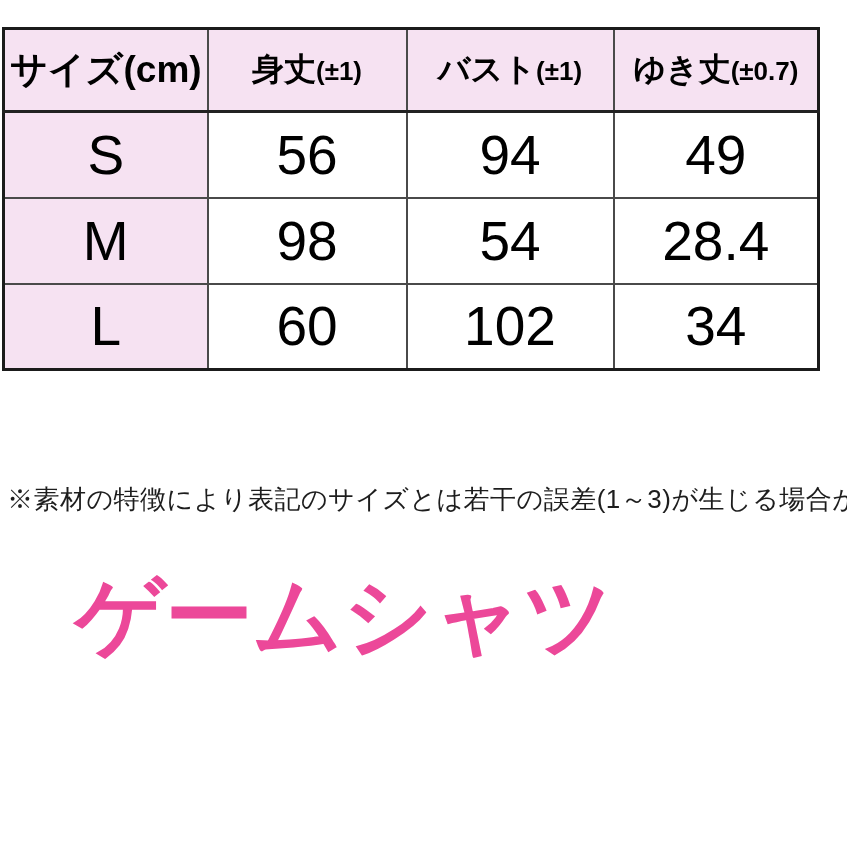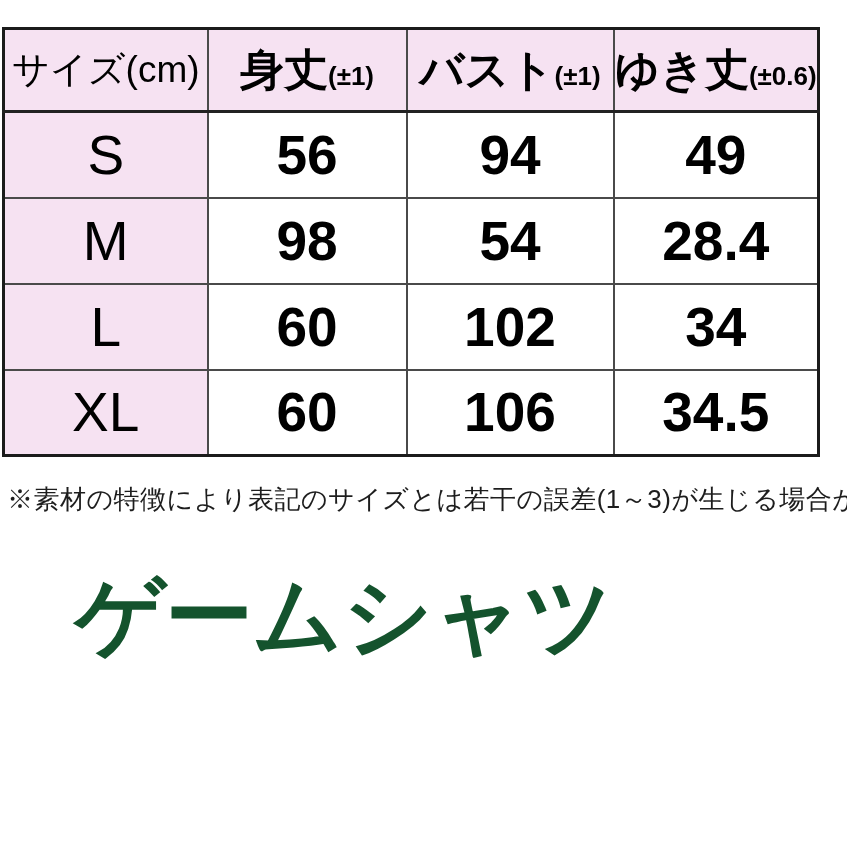--- a/index.html
+++ b/index.html
@@ -30,44 +30,44 @@
     text-align: center;
     vertical-align: middle;
     padding: 0;
     overflow: hidden;
   }
   .size-table thead tr { height: 83px; }
   .size-table tbody tr { height: 86px; }
   .size-table thead th { border-bottom: 3px solid #222; }
   .pink { background: #f6e2f2; }
   th { font-weight: bold; }
-  .h-size-label { font-size: 37px; font-weight: normal; letter-spacing: 0px; margin-top: 32px; }
-  .h-main { font-size: 44px; font-weight: bold; font-family: Liberation Serif, serif; }
+  .h-size-label { font-size: 37px; font-weight: bold; letter-spacing: 0px; margin-top: 32px; }
+  .h-main { font-size: 32px; font-weight: bold; font-family: Liberation Serif, serif; }
   .h-sub { font-size: 26px; font-weight: bold; }
   td.size-cell { font-size: 55px; font-weight: normal; }
-  td.value-cell { font-size: 55px; font-weight: bold; background: #ffffff; }
+  td.value-cell { font-size: 55px; font-weight: normal; background: #ffffff; }
   .note {
     position: absolute;
     left: 7px;
     top: 483px;
     font-size: 26px;
     line-height: 32px;
     white-space: nowrap;
     color: #1d1d1d;
     letter-spacing: 0.5px;
   }
   .product-title {
     position: absolute;
     left: 75px;
     top: 566px;
     font-size: 88px;
     line-height: 100px;
     font-weight: bold;
     white-space: nowrap;
-    color: #14532d;
+    color: #ec4899;
   }
 </style>
 </head>
 <body>
 
 <table class="size-table">
   <colgroup>
     <col style="width:204px">
     <col style="width:199px">
     <col style="width:207px">
@@ -78,21 +78,21 @@
       <th class="pink">
         <span class="h-size-label">サイズ(cm)</span>
       </th>
       <th class="pink">
         <span class="h-main">身丈</span><span class="h-sub">(±1)</span>
       </th>
       <th class="pink">
         <span class="h-main">バスト</span><span class="h-sub">(±1)</span>
       </th>
       <th class="pink">
-        <span class="h-main">ゆき丈</span><span class="h-sub">(±0.6)</span>
+        <span class="h-main">ゆき丈</span><span class="h-sub">(±0.7)</span>
       </th>
     </tr>
   </thead>
   <tbody>
     <tr>
       <td class="pink size-cell">S</td>
       <td class="value-cell">56</td>
       <td class="value-cell">94</td>
       <td class="value-cell">49</td>
     </tr>
@@ -101,24 +101,18 @@
       <td class="value-cell">98</td>
       <td class="value-cell">54</td>
       <td class="value-cell">28.4</td>
     </tr>
     <tr>
       <td class="pink size-cell">L</td>
       <td class="value-cell">60</td>
       <td class="value-cell">102</td>
       <td class="value-cell">34</td>
     </tr>
-    <tr>
-      <td class="pink size-cell">XL</td>
-      <td class="value-cell">60</td>
-      <td class="value-cell">106</td>
-      <td class="value-cell">34.5</td>
-    </tr>
   </tbody>
 </table>
 
 <div class="note">※素材の特徴により表記のサイズとは若干の誤差(1～3)が生じる場合がございま</div>
 
 <div class="product-title">ゲームシャツ</div>
 
 </body></html>

